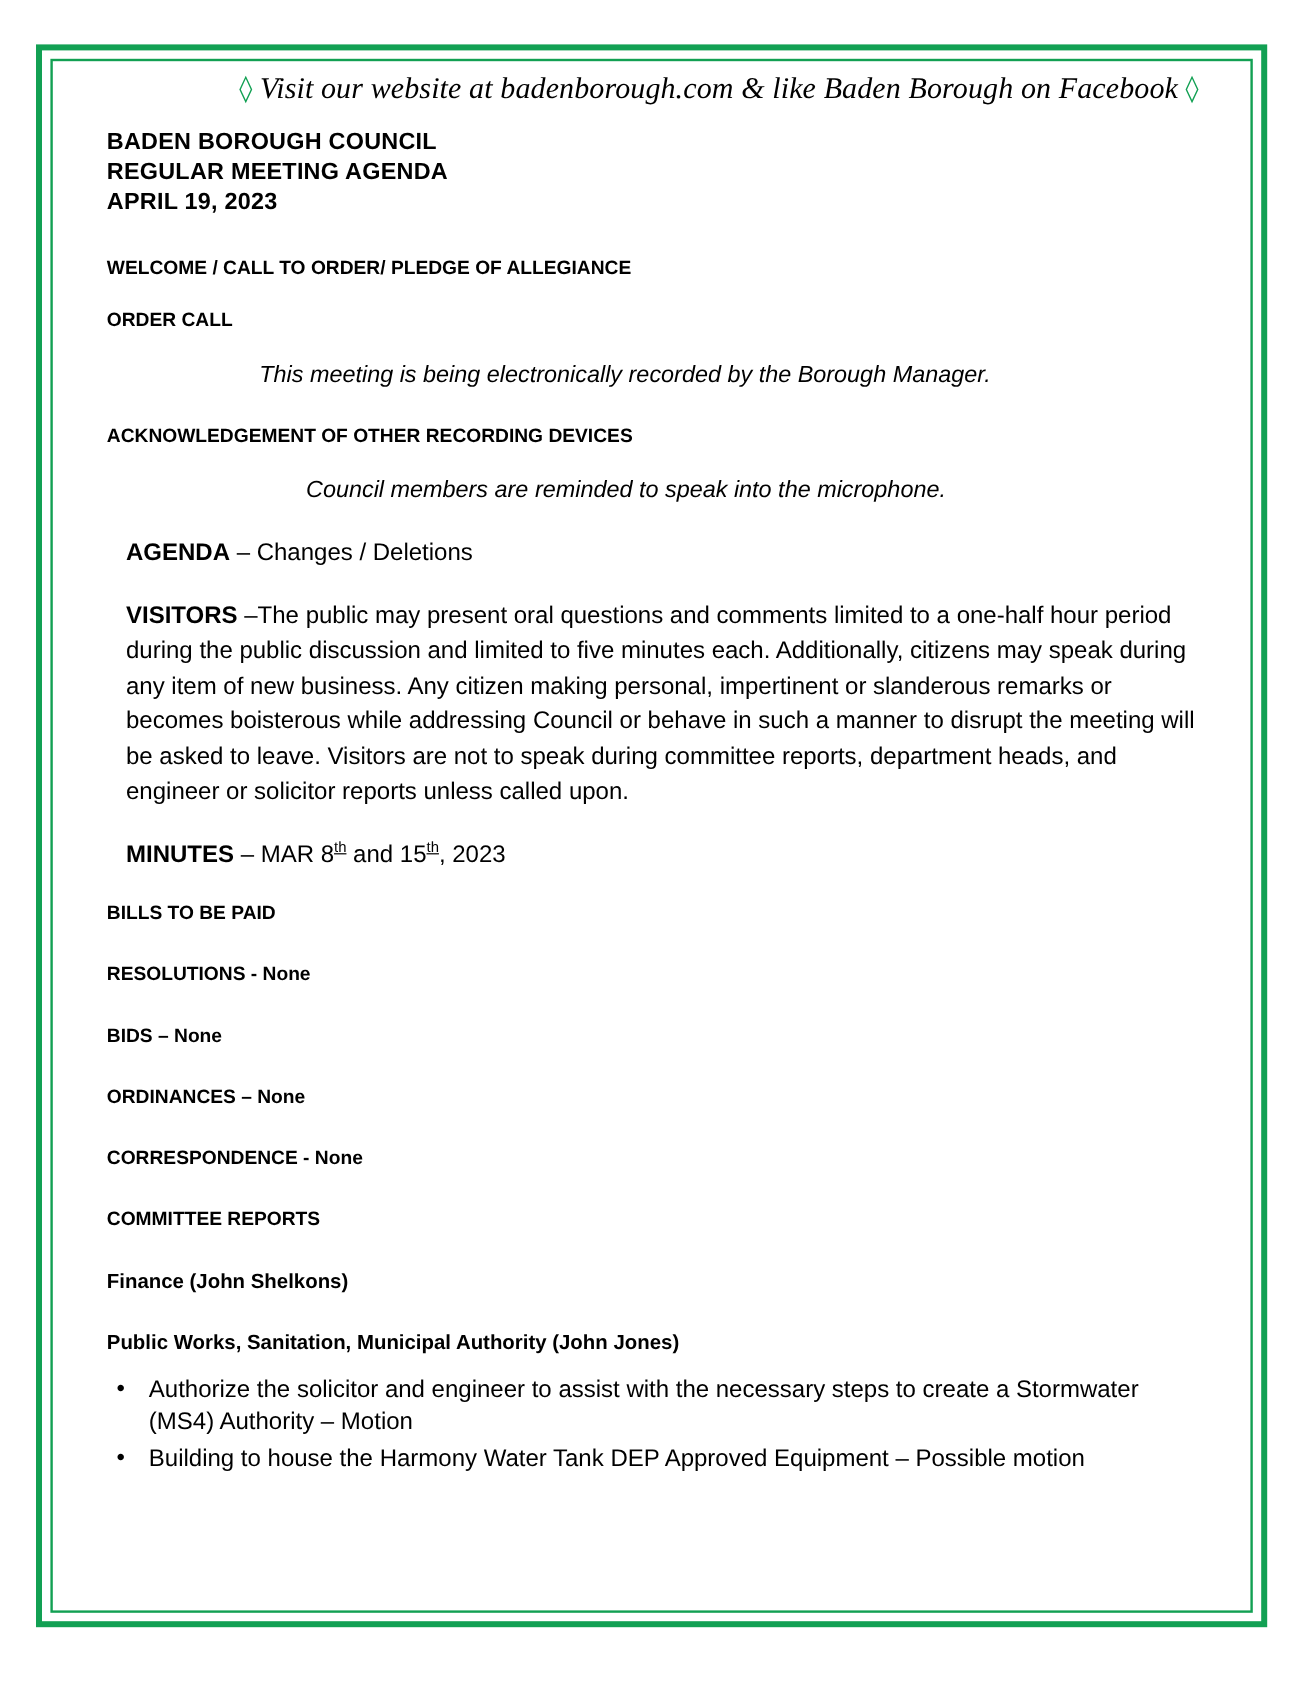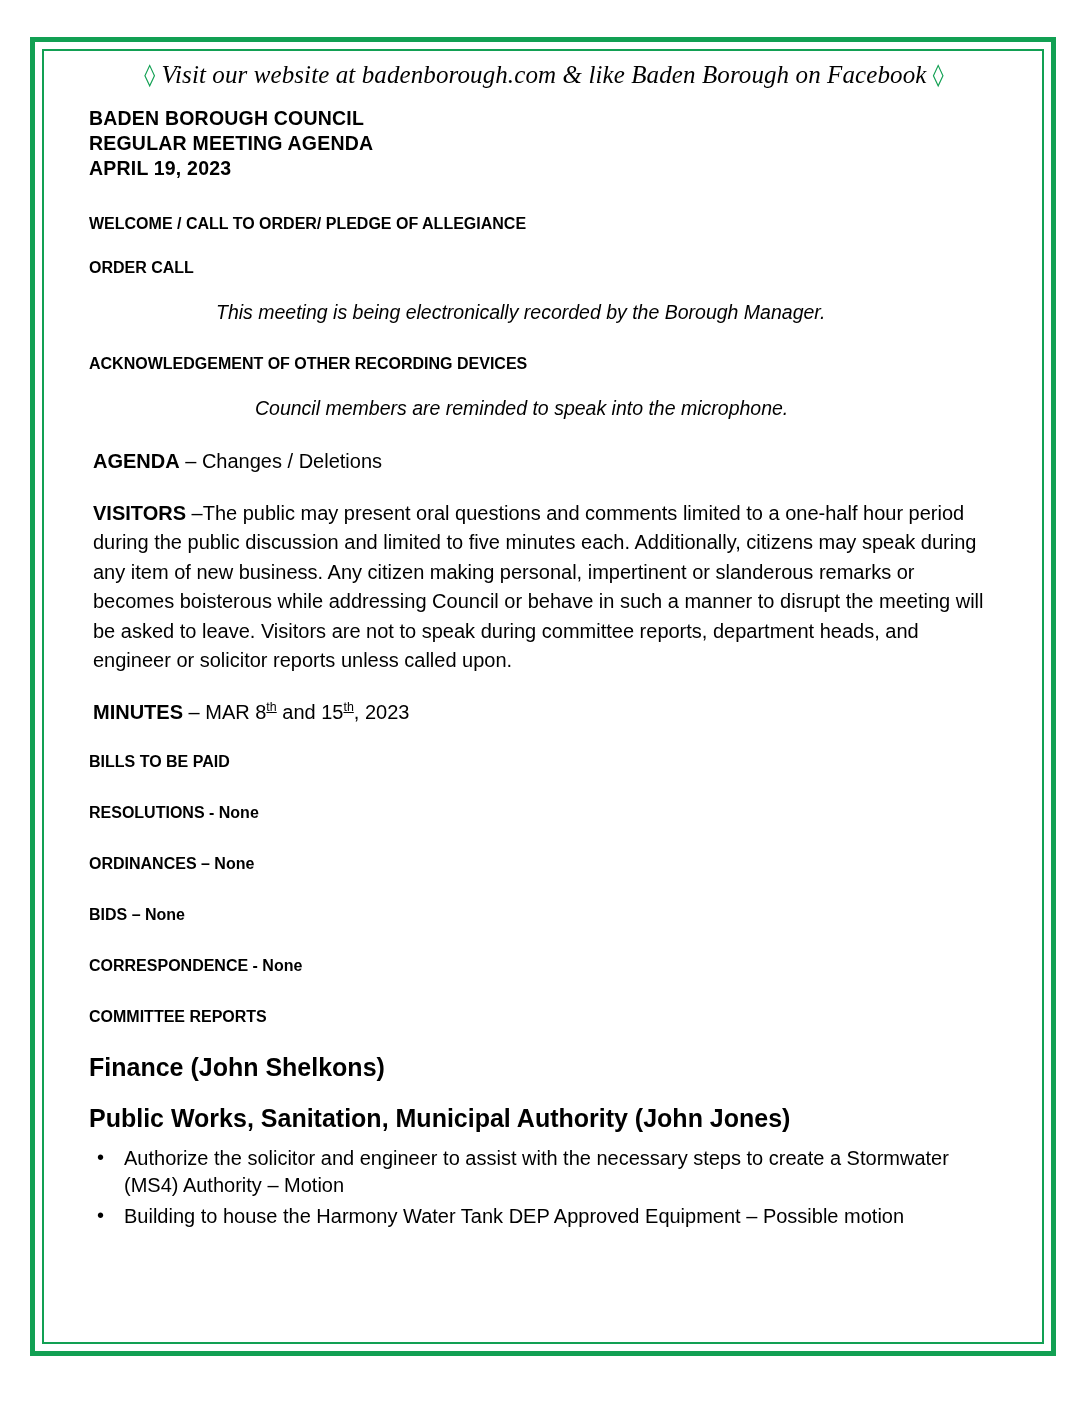--- a/index.html
+++ b/index.html
@@ -39,21 +39,21 @@
   
   #content {
     position: absolute;
     left: 89px;
     top: 60px;
     width: 910px;
   }
 
   
   .tagline {
-    text-align: center;
+    text-align: right;
     font-family: "Liberation Serif", serif;
     font-style: italic;
     font-size: 25px;
     line-height: 30px;
     white-space: nowrap;
     margin: 0 0 16px 0;
     letter-spacing: 0.1px;
   }
   .diamond {
     color: #12a053;
@@ -88,36 +88,36 @@
     font-size: 19.5px;
     line-height: 26px;
     margin: 0 0 26px 0;
   }
   .italic-line.ind1 { padding-left: 127px; }
   .italic-line.ind2 { padding-left: 166px; }
 
   .para {
     font-size: 20px;
     line-height: 29.5px;
-    margin: 0 0 22px 4px;
+    margin: 0 0 22px 16px;
     text-align: left;
   }
   .para b { font-weight: bold; }
 
   sup {
     font-size: 0.62em;
     vertical-align: super;
     line-height: 0;
     text-decoration: underline;
   }
 
   
   .sub-head {
     font-weight: bold;
-    font-size: 25px;
+    font-size: 17px;
     line-height: 25px;
     margin: 0 0 14px 0;
   }
   .sub-head.gap-top { margin-top: 26px; }
 
   
   ul.bullets {
     list-style: none;
     margin: 0 0 20px 0;
     padding: 0;
@@ -185,23 +185,23 @@
   </p>
 
   <p class="para">
     <b>MINUTES</b><span> – MAR 8</span><sup>th</sup><span> and 15</span><sup>th</sup><span>, 2023</span>
   </p>
 
   <p class="h-line">BILLS TO BE PAID</p>
 
   <p class="h-line">RESOLUTIONS  - None</p>
 
+  <p class="h-line">BIDS – None</p>
+
   <p class="h-line">ORDINANCES – None</p>
-
-  <p class="h-line">BIDS – None</p>
 
   <p class="h-line">CORRESPONDENCE - None</p>
 
   <p class="h-line">COMMITTEE REPORTS</p>
 
   <p class="sub-head">Finance (John Shelkons)</p>
 
   <ul class="bullets">
   </ul>
 

